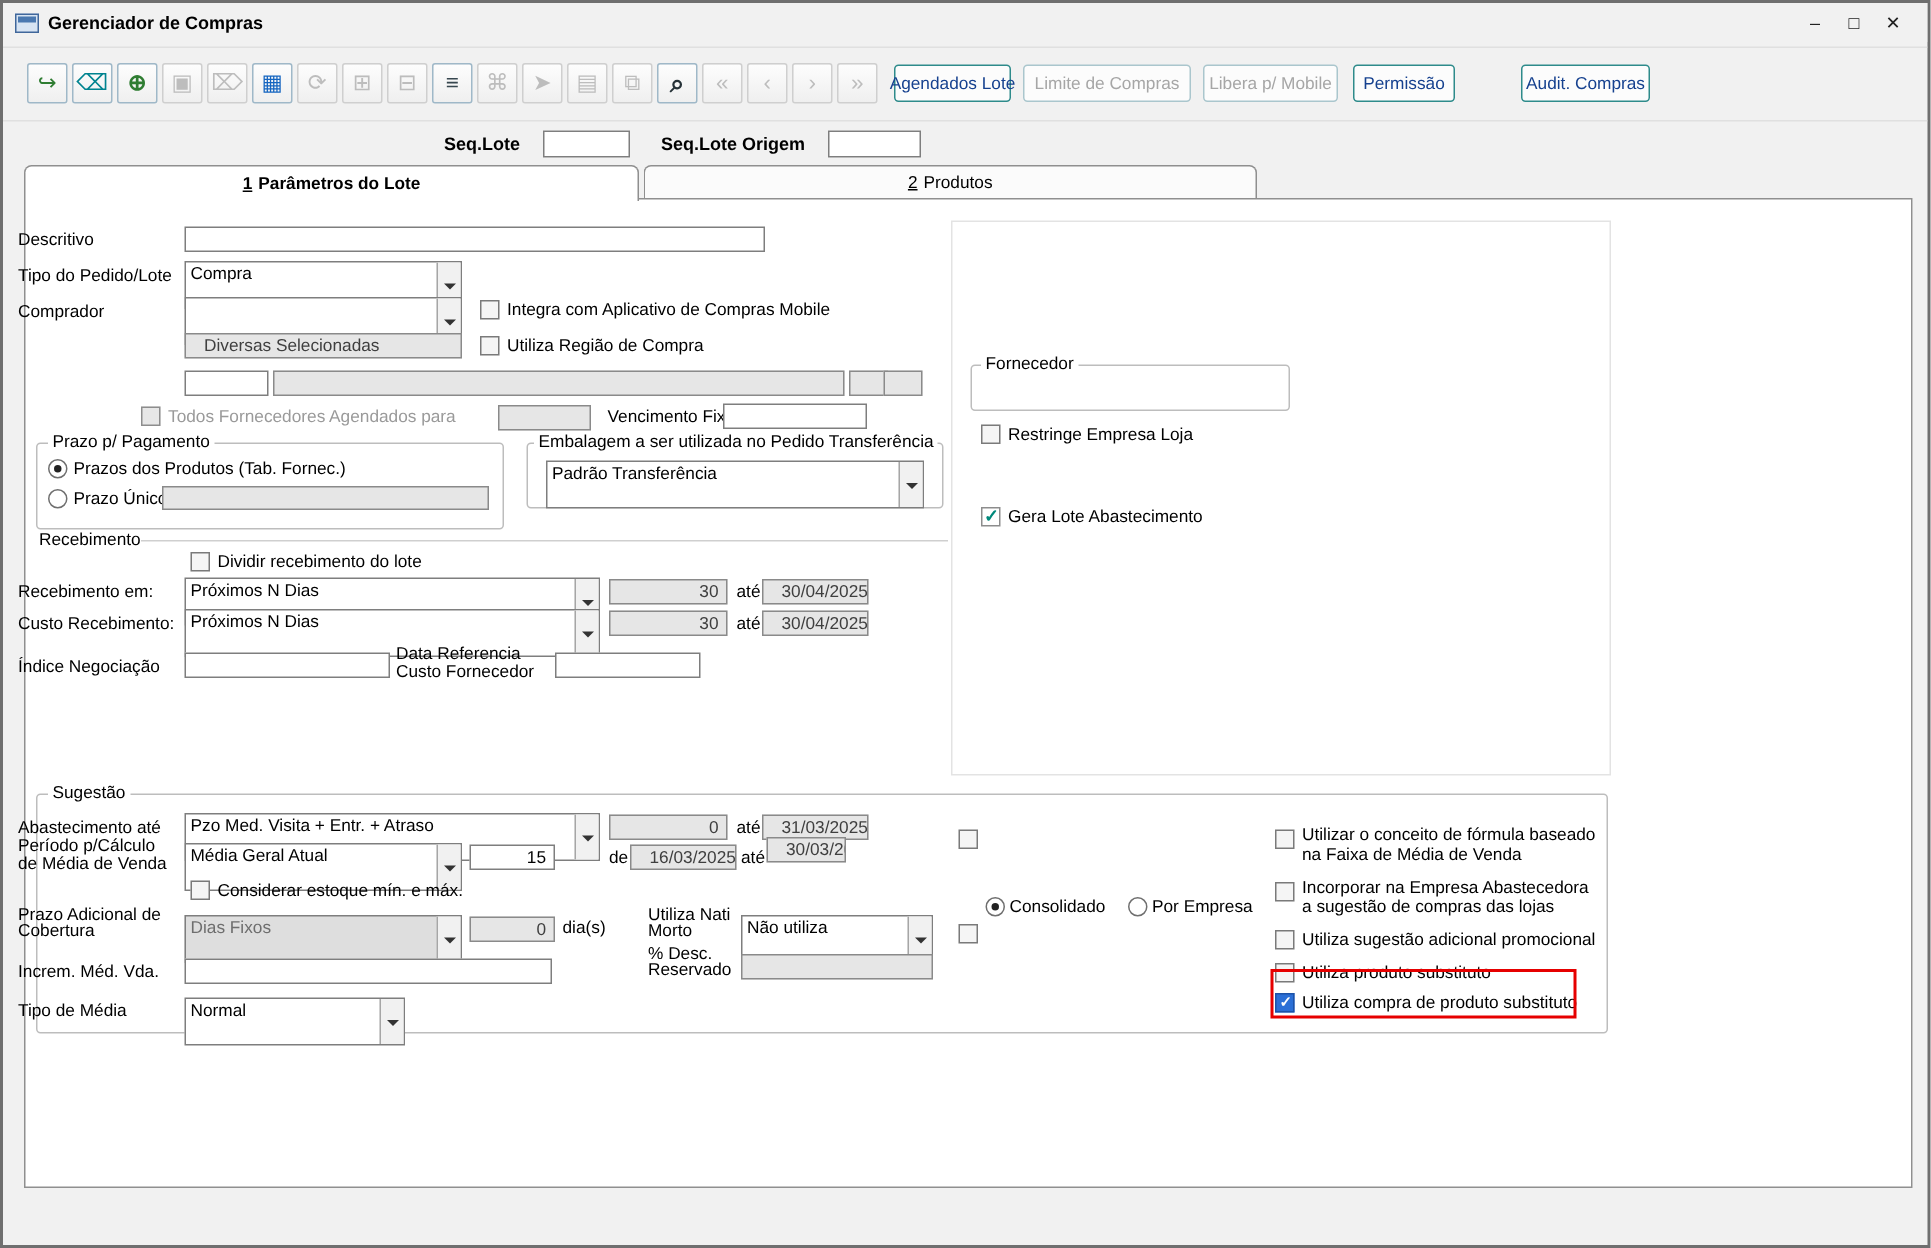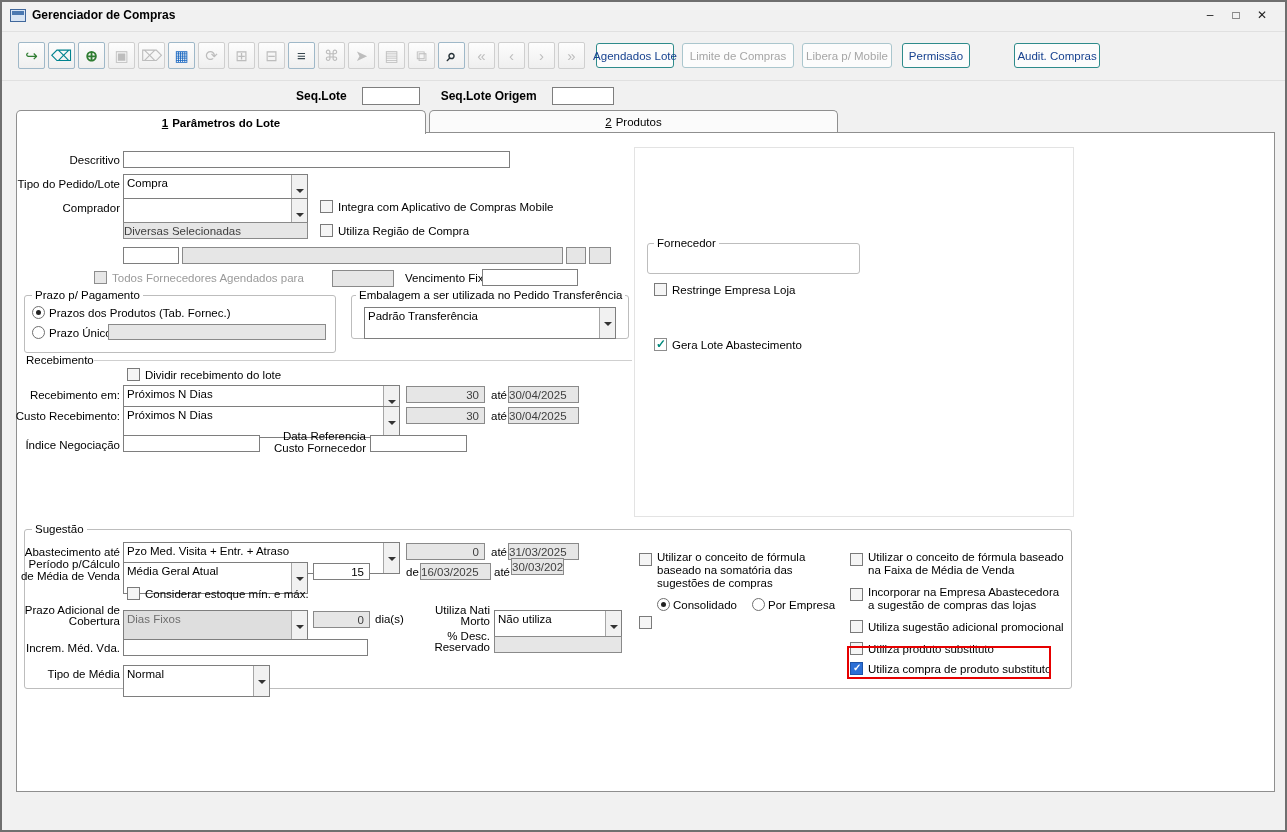--- a/index.html
+++ b/index.html
@@ -25,24 +25,24 @@
   .sbtn{position:absolute;border:1px solid #2e8b8b;border-radius:3px;background:#fcfcfc;color:#16418f;font-size:11.5px;display:flex;align-items:center;justify-content:center;white-space:nowrap}
   .sbtn.dis{border-color:#aac6cd;color:#a6a6a6}
   .seqrow{position:absolute;left:294px;top:85px;display:flex;align-items:center;gap:15px}
   .seqrow .fld2{position:static;width:58px;height:18px;background:#fff;border:1px solid #7e7e7e}
   .b{font-weight:bold}
   .tab{position:absolute;top:108px;height:23px;border:1px solid #8f8f8f;border-bottom:none;border-radius:5px 5px 0 0;background:#fbfbfb;display:flex;align-items:center;justify-content:center;font-size:11.5px;gap:4px;z-index:0}
   .tab.active{background:#fff;z-index:3;height:24px;font-weight:bold}
   .tnum{text-decoration:underline}
   .panel{position:absolute;left:14px;top:130px;width:1259px;height:660px;background:#fff;border:1px solid #8f8f8f;z-index:1}
   .lbl{position:absolute;font-size:11.5px;color:#000;white-space:nowrap;z-index:5}
-  .lbl.r{text-align:right}
+  .lbl.r{}
   .lbl.wrap{white-space:normal;line-height:13px}
   .lbl.dis{color:#9a9a9a}
-  .fld{position:absolute;background:#fff;border:1px solid #7e7e7e;font-size:11.5px;color:#000;line-height:14px;padding:1px 0;height:17px;white-space:nowrap;overflow:hidden;z-index:5}
+  .fld{position:absolute;background:#fff;border:1px solid #7e7e7e;font-size:11.5px;color:#000;line-height:14px;padding:1px 12px;height:17px;white-space:nowrap;overflow:hidden;z-index:5}
   .fld.dis{background:#e6e6e6;color:#3f3f3f;border-color:#8a8a8a}
   .fld.num{text-align:right;padding-right:5px}
   .combo{position:absolute;background:#fff;border:1px solid #7e7e7e;height:32px;font-size:11.5px;z-index:5}
   .combo .ct{position:absolute;left:3px;top:1px;right:18px;line-height:14px;white-space:nowrap;overflow:hidden}
   .combo .ca{position:absolute;right:0;top:0;bottom:0;width:16px;background:#f1f1f1;border-left:1px solid #a6a6a6;display:flex;align-items:center;justify-content:center}
   .combo .ca::after{content:"";border:4px solid transparent;border-top-color:#333;margin-top:5px}
   .combo.dis{background:#dedede}
   .combo.dis .ct{color:#6e6e6e}
   .cb{position:absolute;width:13px;height:13px;border:1px solid #8d8d8d;background:#e7e7e7;z-index:5}
   .cb.en{background:#f5f5f5;border-color:#7a7a7a}
@@ -308,21 +308,20 @@
   <div class="lbl r" style="left:430px;top:639px;width:58px">Reservado</div>
   <div class="fld dis" style="left:492px;top:634px;width:128px"></div>
 
   <div class="lbl r" style="left:10px;top:666px;width:108px">Tipo de Média</div>
   <div class="combo" style="left:121px;top:663px;width:147px">
       <span class="ct">Normal</span>
       <span class="ca"></span>
     </div>
 
   <div class="cb en" style="left:637px;top:551px"></div>
-  <div class="lbl wrap" style="left:655px;top:549px;width:185px">Utilizar o conceito de fórmula baseado na somatória das sugestões de compras</div>
   <div class="radio sel" style="left:655px;top:596px"></div>
   <div class="lbl" style="left:671px;top:597px">Consolidado</div>
   <div class="radio" style="left:750px;top:596px"></div>
   <div class="lbl" style="left:766px;top:597px">Por Empresa</div>
   <div class="cb en" style="left:637px;top:614px"></div>
 
   <div class="cb en" style="left:848px;top:551px"></div>
   <div class="lbl wrap" style="left:866px;top:549px;width:200px">Utilizar o conceito de fórmula baseado na Faixa de Média de Venda</div>
   <div class="cb en" style="left:848px;top:586px"></div>
   <div class="lbl wrap" style="left:866px;top:584px;width:200px">Incorporar na Empresa Abastecedora a sugestão de compras das lojas</div>

